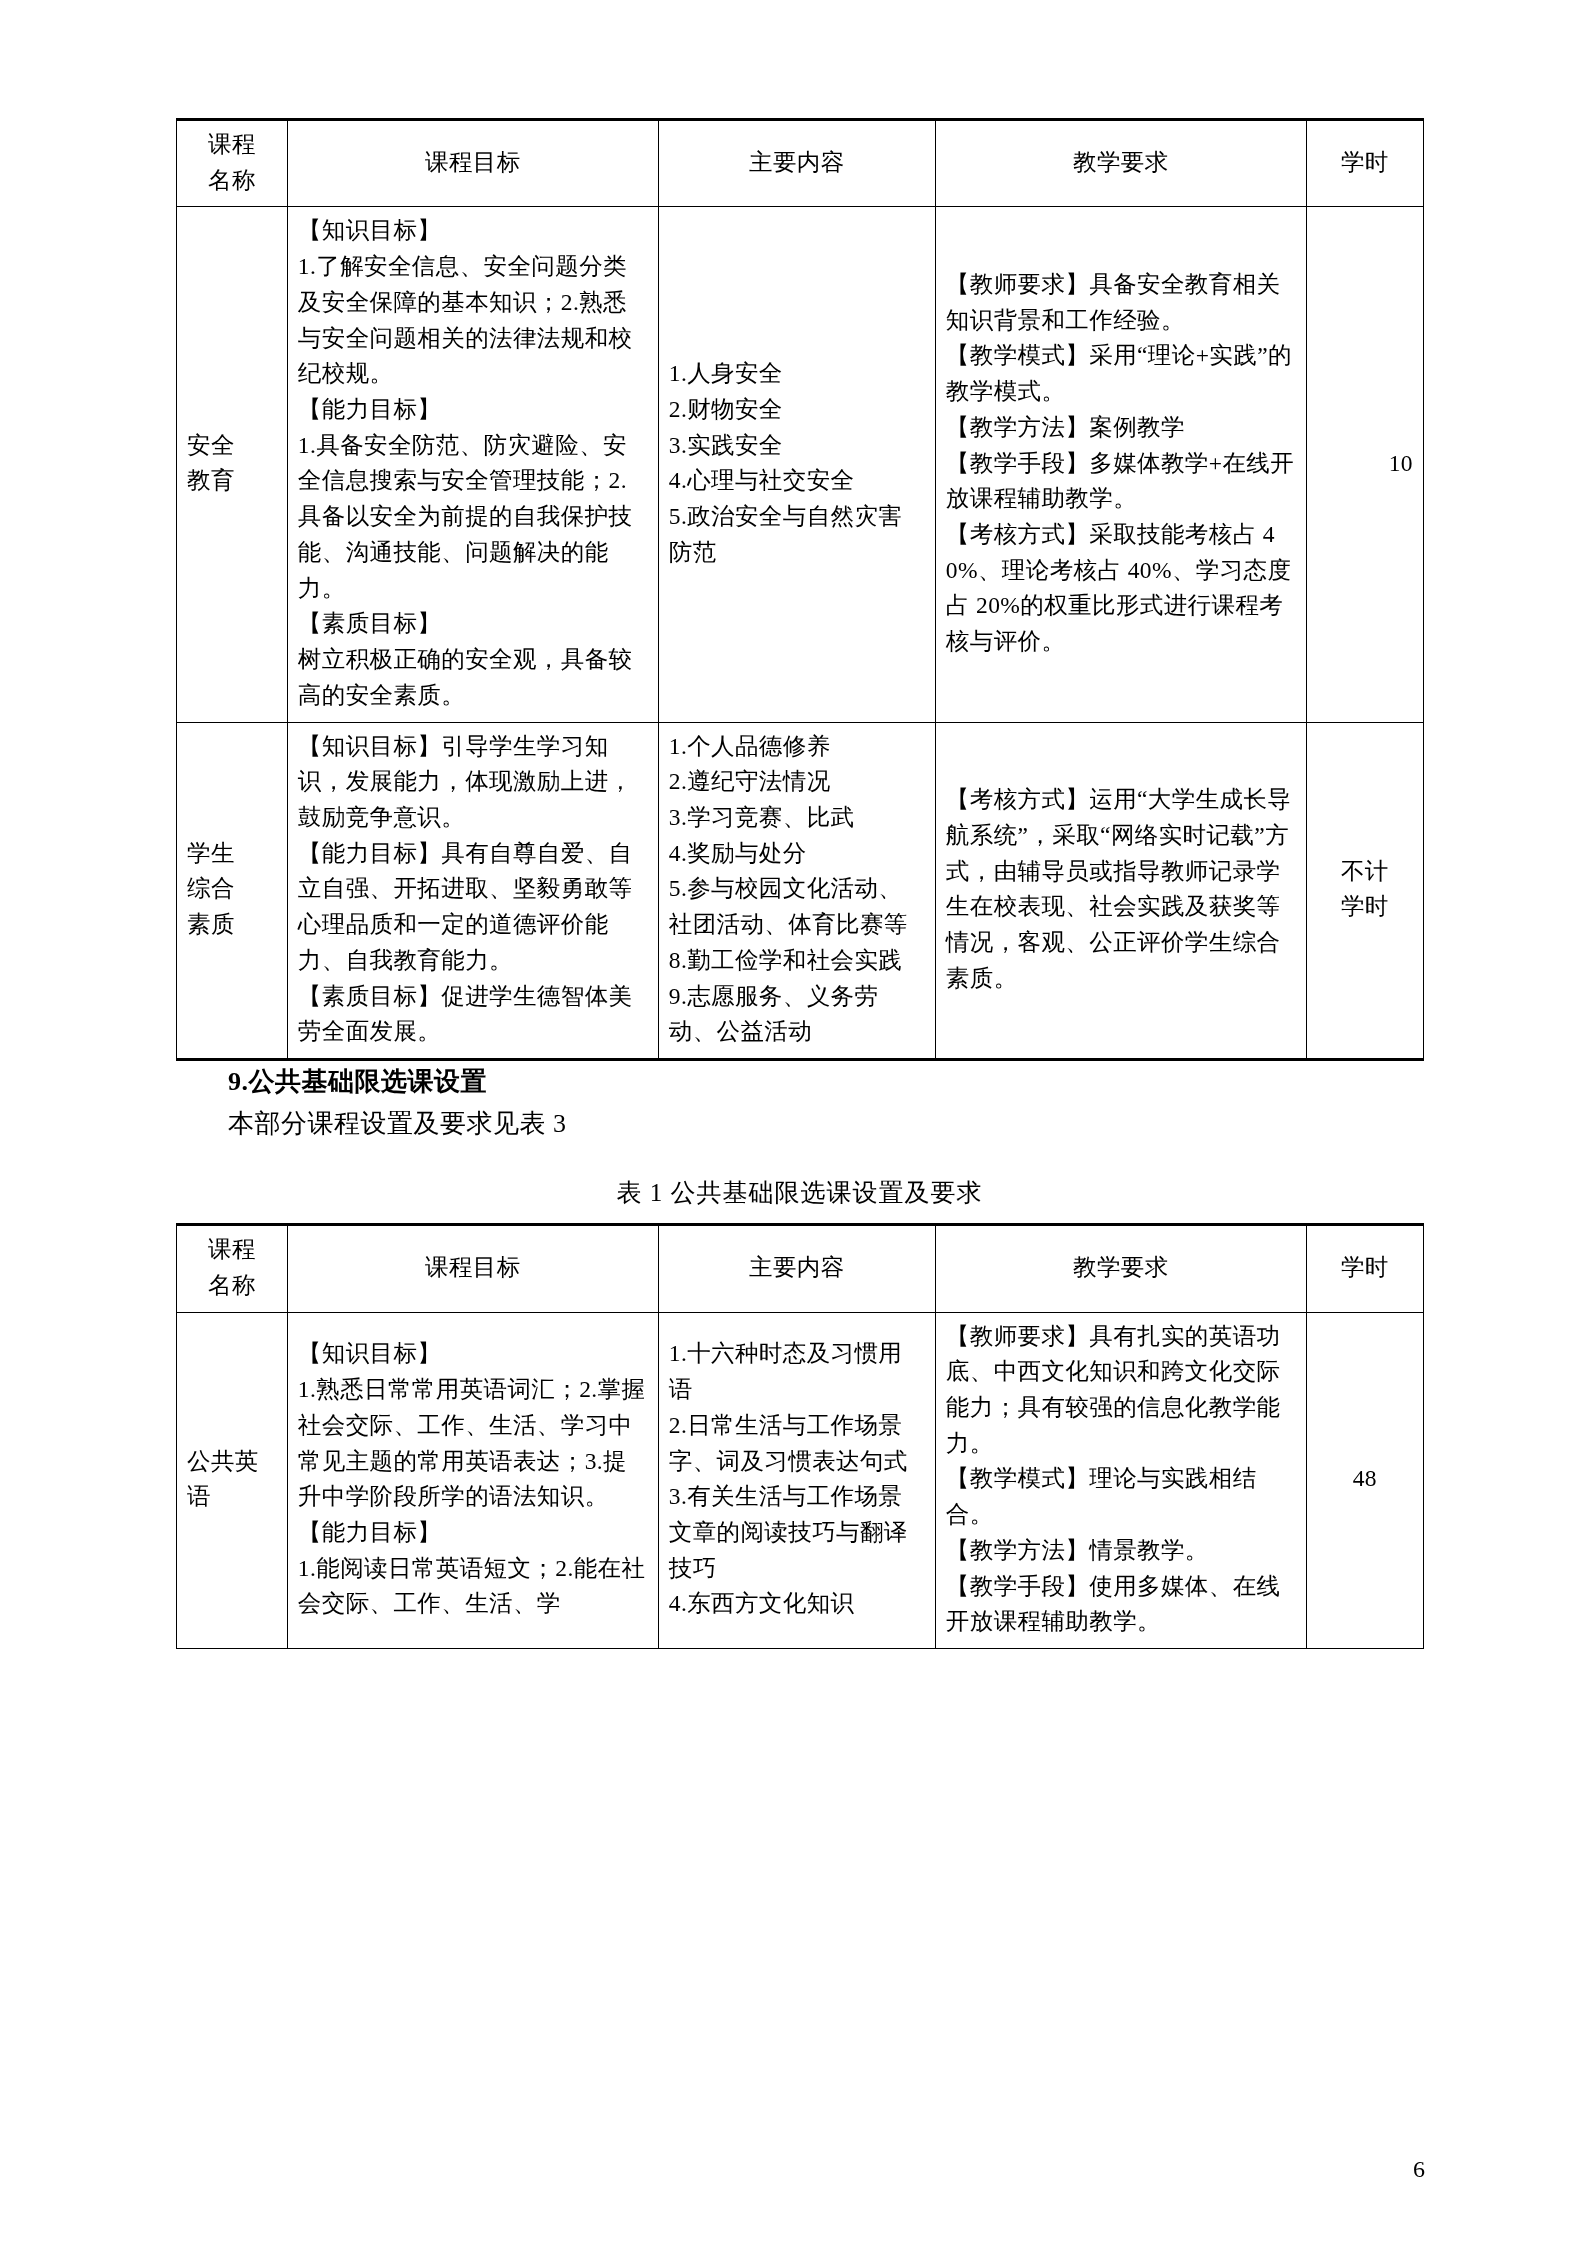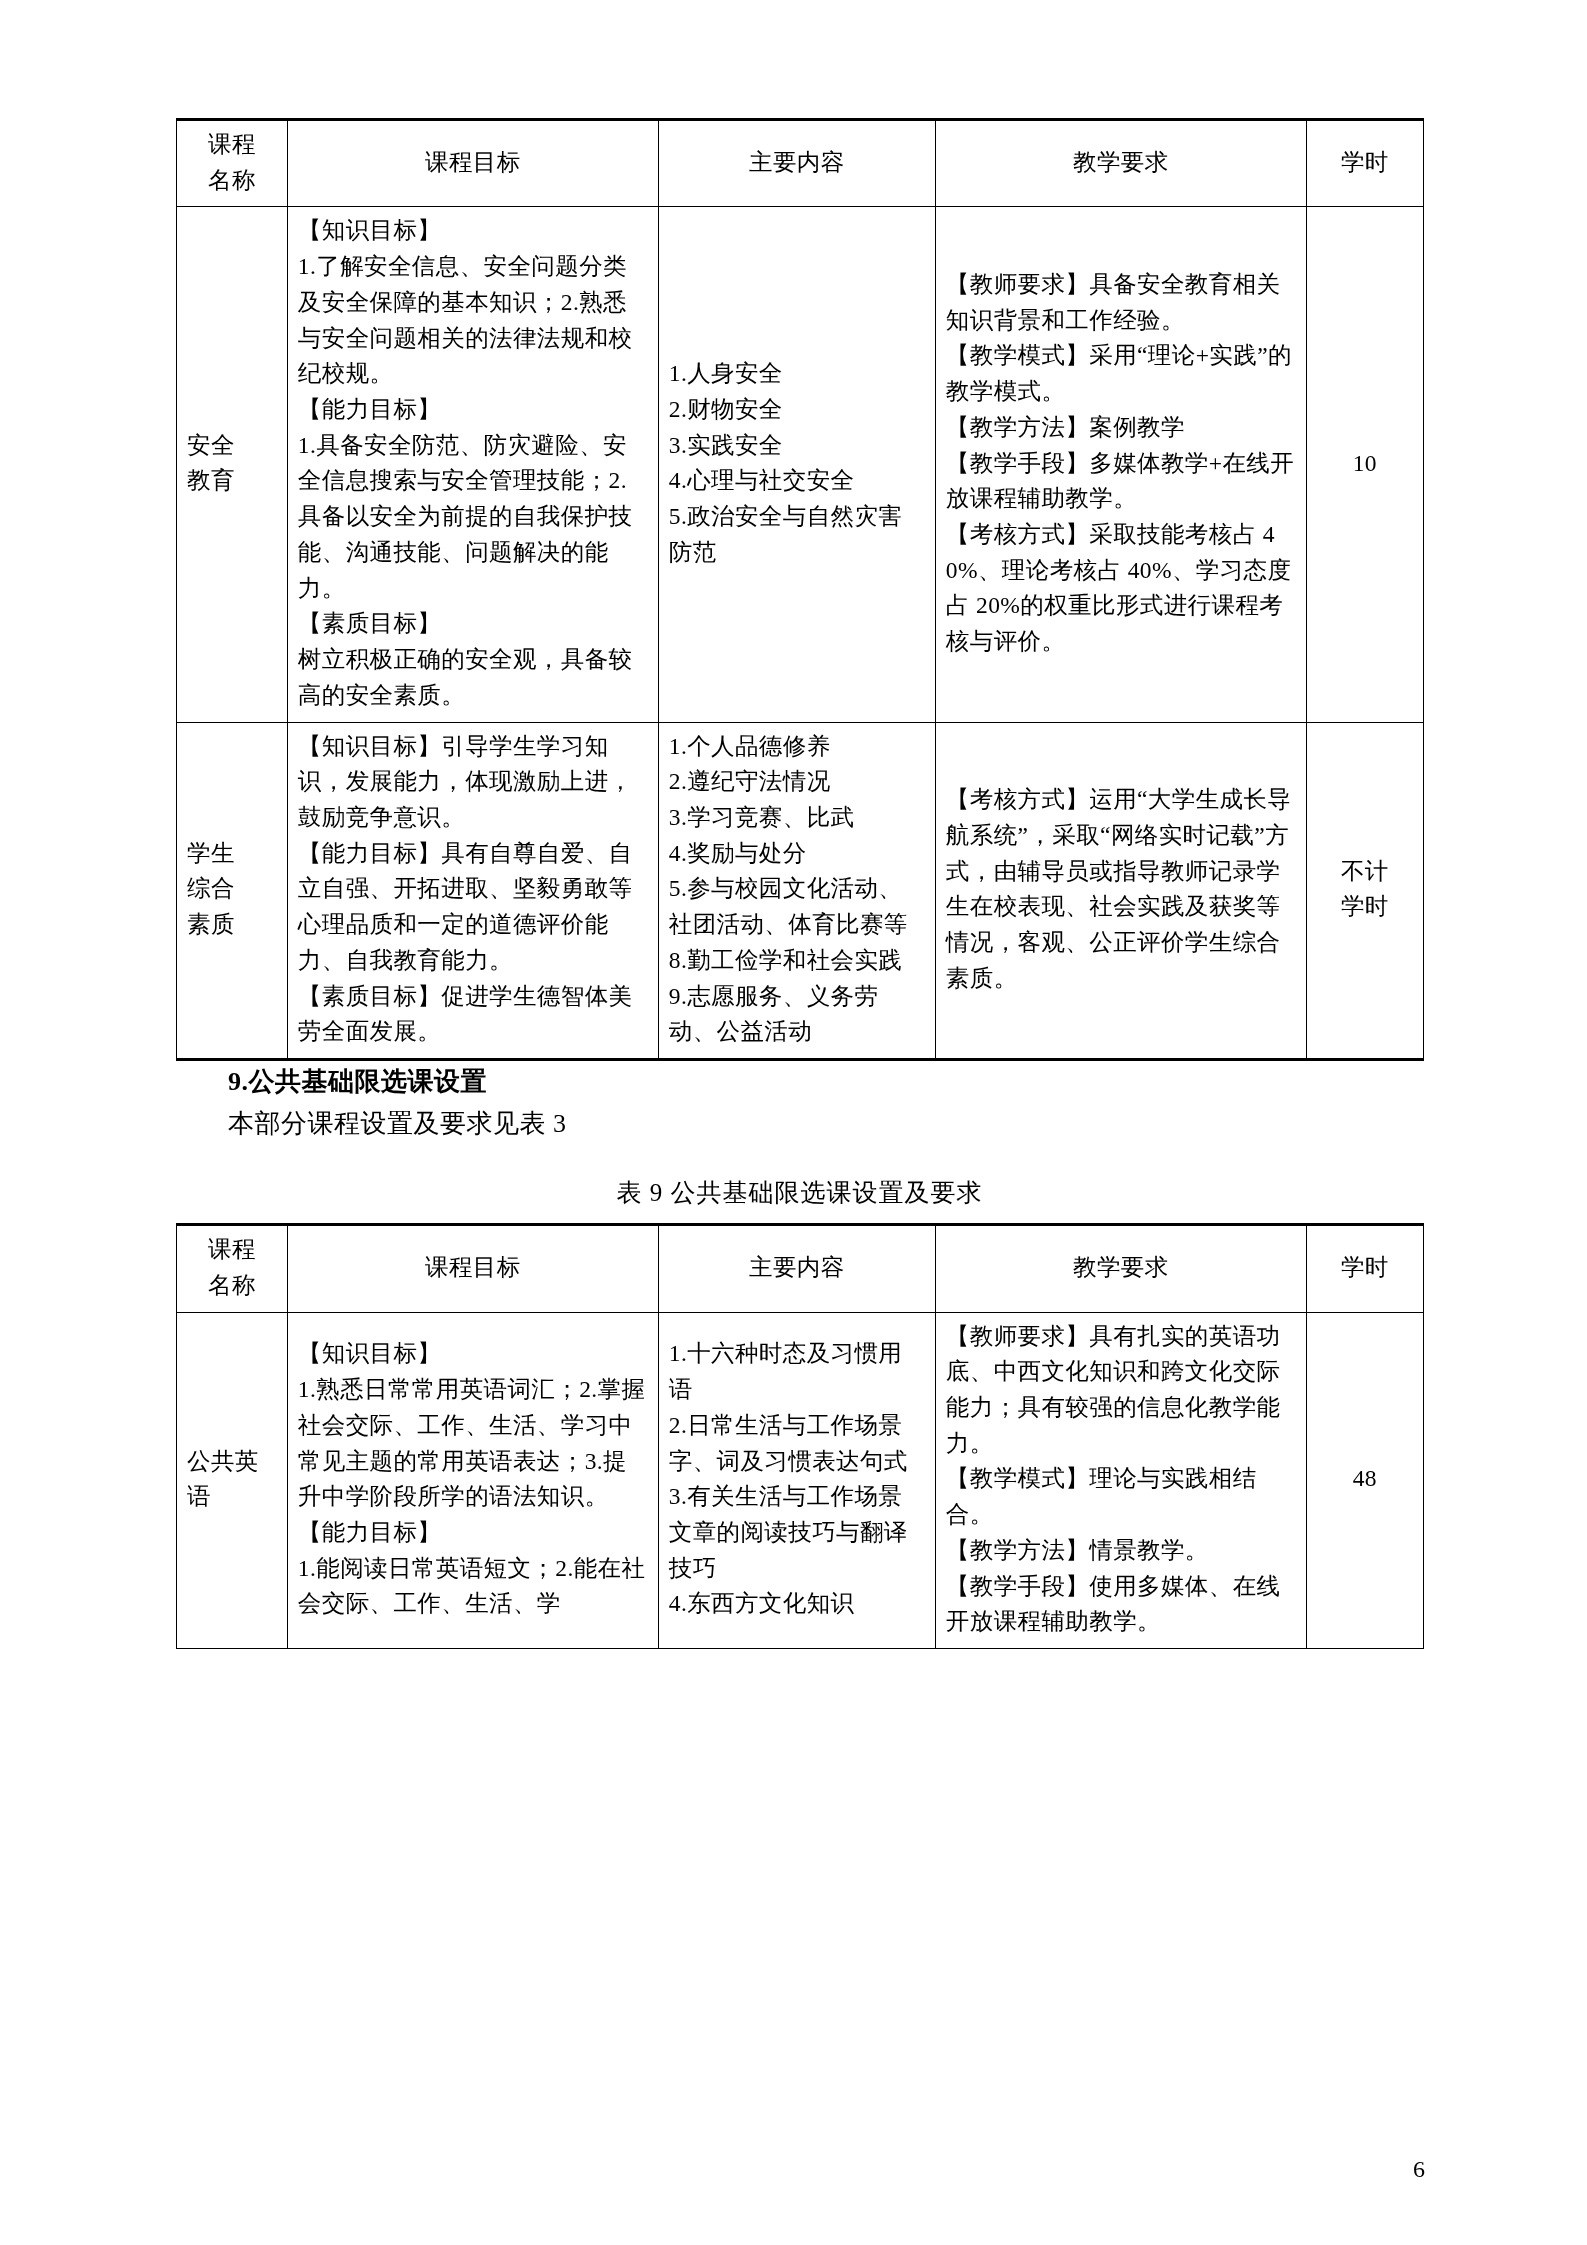--- a/index.html
+++ b/index.html
@@ -144,21 +144,21 @@
         <td class="cell-text vmid">1.人身安全
 2.财物安全
 3.实践安全
 4.心理与社交安全
 5.政治安全与自然灾害防范</td>
         <td class="cell-text vmid">【教师要求】具备安全教育相关知识背景和工作经验。
 【教学模式】采用“理论+实践”的教学模式。
 【教学方法】案例教学
 【教学手段】多媒体教学+在线开放课程辅助教学。
 【考核方式】采取技能考核占 40%、理论考核占 40%、学习态度占 20%的权重比形式进行课程考核与评价。</td>
-        <td class="cell-hours" style="white-space:pre-line;">10</td>
+        <td class="cell-hours" style="white-space:pre-line;text-align:right;">10</td>
       </tr>
       <tr>
         <td class="cell-name tbl-bottom-thick" style="white-space:pre-line;">学生
 综合
 素质</td>
         <td class="cell-text tbl-bottom-thick">【知识目标】引导学生学习知识，发展能力，体现激励上进，鼓励竞争意识。
 【能力目标】具有自尊自爱、自立自强、开拓进取、坚毅勇敢等心理品质和一定的道德评价能力、自我教育能力。
 【素质目标】促进学生德智体美劳全面发展。</td>
         <td class="cell-text tbl-bottom-thick">1.个人品德修养
 2.遵纪守法情况
@@ -170,21 +170,21 @@
         <td class="cell-text vmid tbl-bottom-thick">【考核方式】运用“大学生成长导航系统”，采取“网络实时记载”方式，由辅导员或指导教师记录学生在校表现、社会实践及获奖等情况，客观、公正评价学生综合素质。</td>
         <td class="cell-hours tbl-bottom-thick" style="white-space:pre-line;">不计
 学时</td>
       </tr>
     </tbody>
   </table>
 
   <p class="body-para sec-heading">9.公共基础限选课设置</p>
   <p class="body-para sub-para">本部分课程设置及要求见表 3</p>
 
-  <p class="table-caption">表 9 公共基础限选课设置及要求</p>
+  <p class="table-caption">表 1 公共基础限选课设置及要求</p>
 
   <table class="doc-table">
     <colgroup>
       <col class="c-name">
         <col class="c-goal">
         <col class="c-content">
         <col class="c-teach">
         <col class="c-hours">
     </colgroup>
     <thead>

